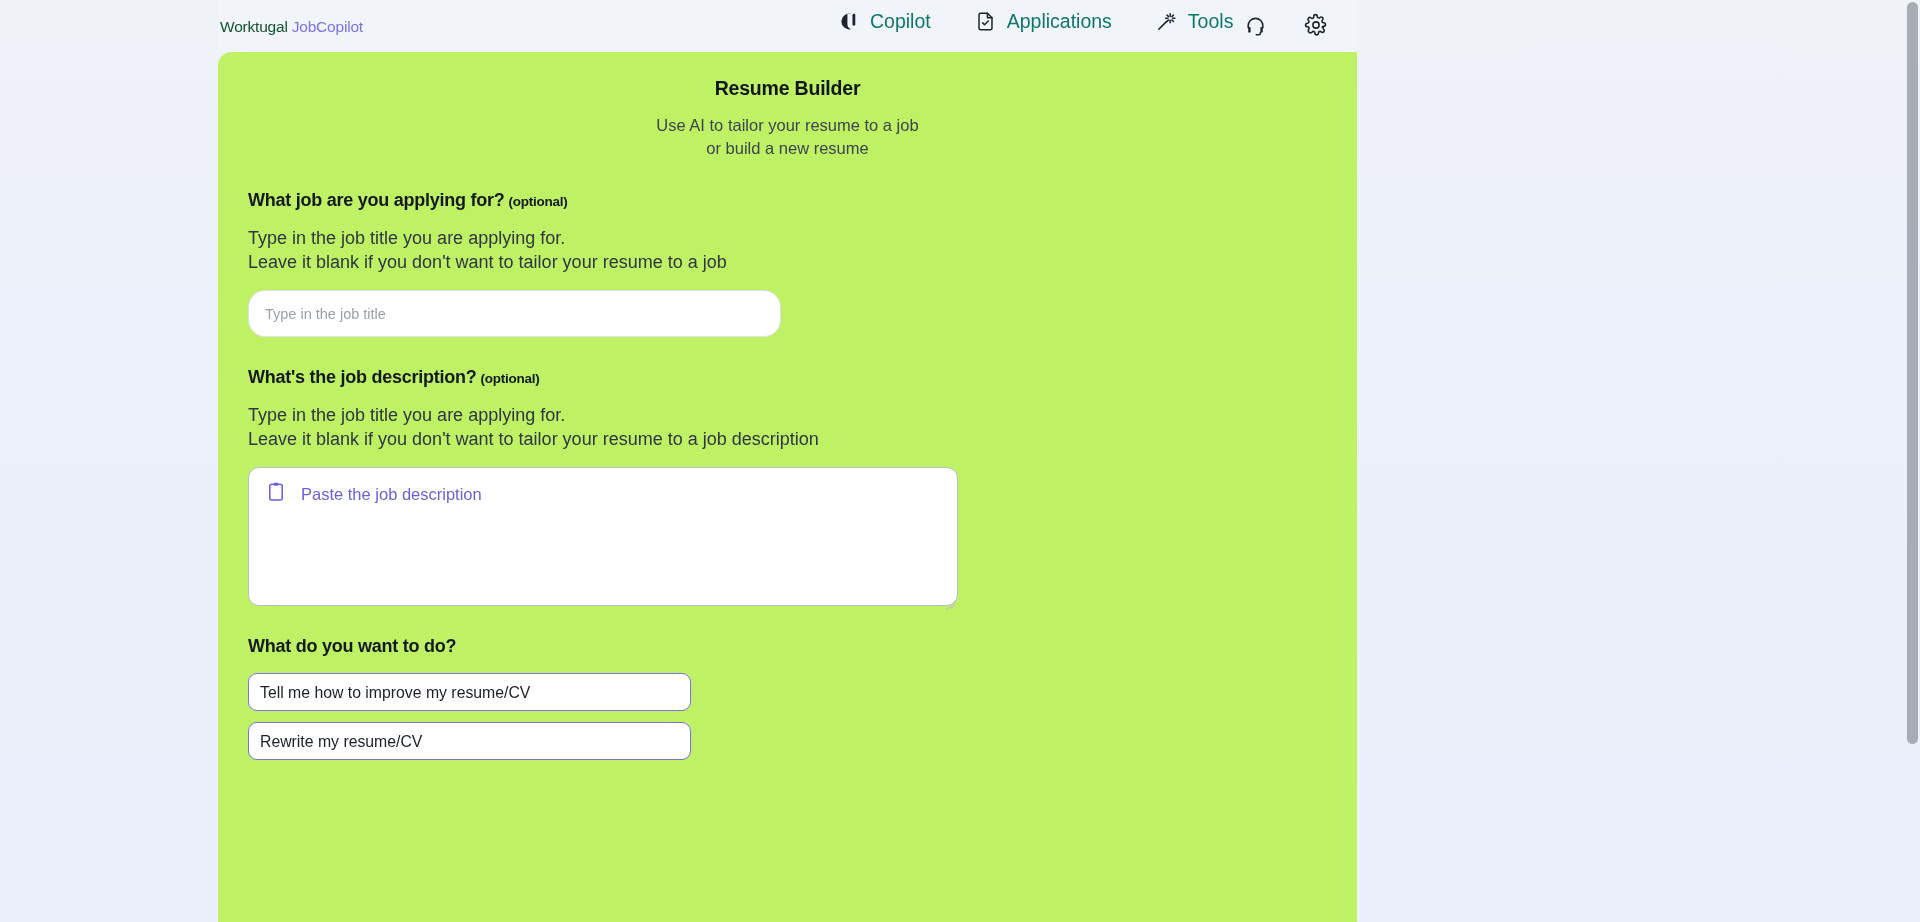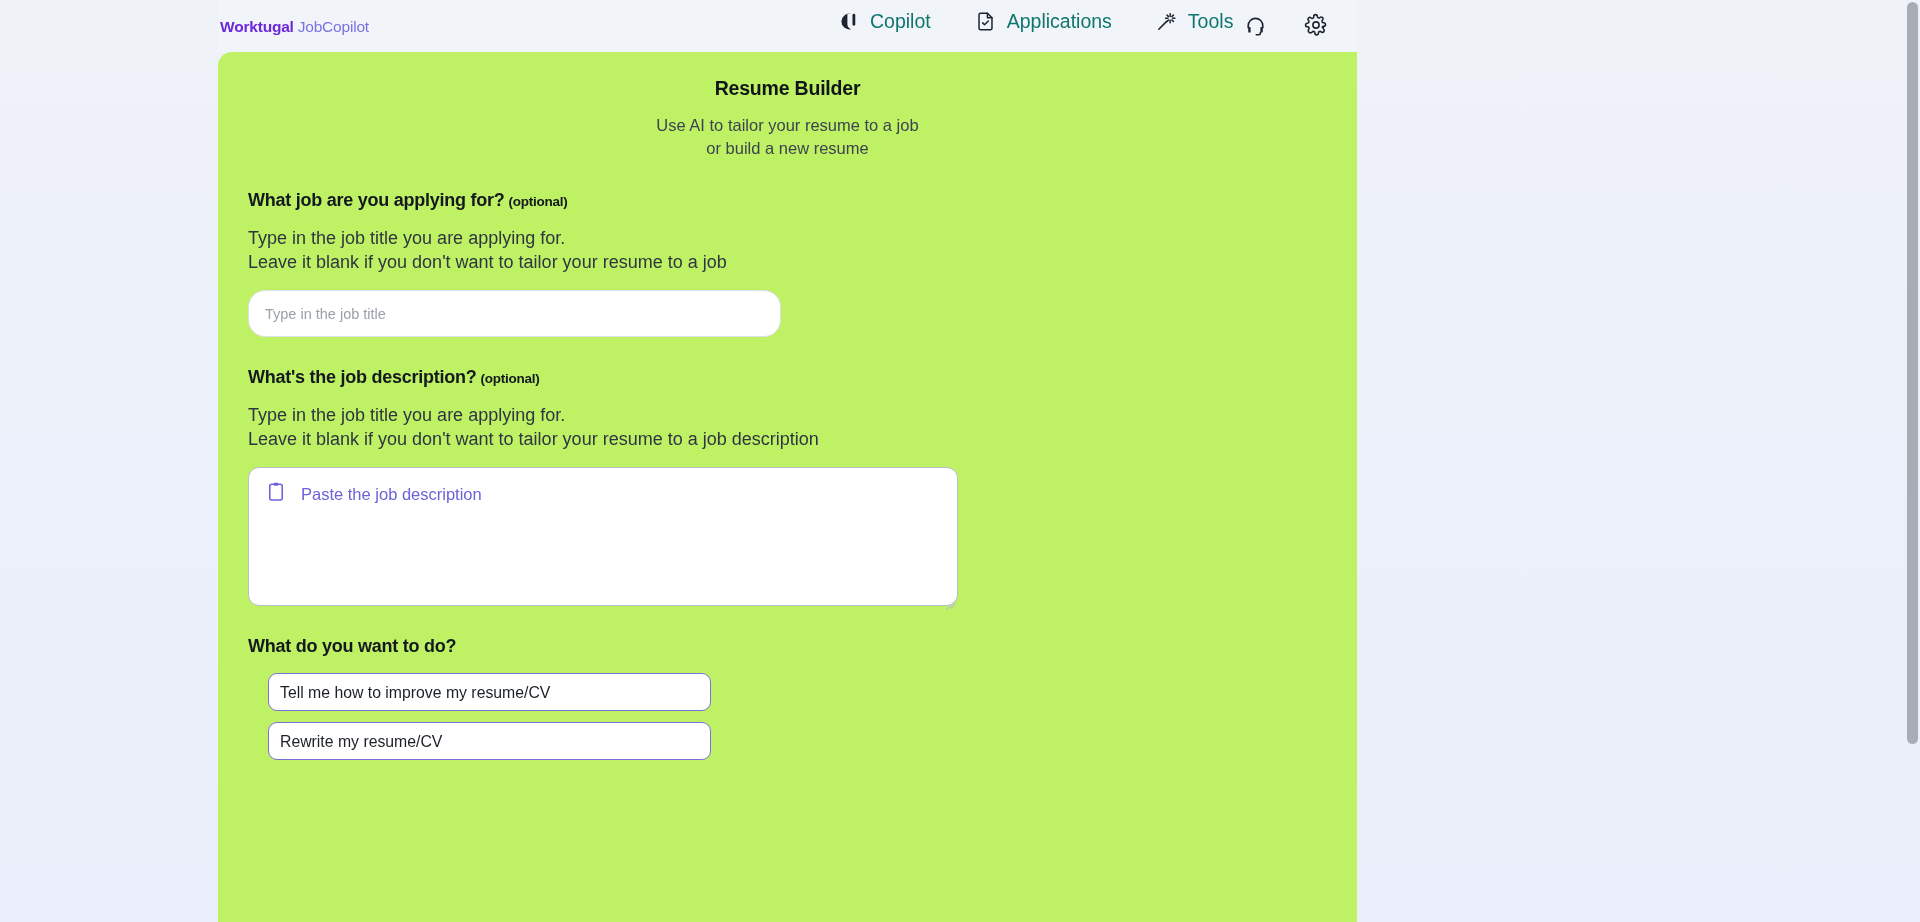--- a/index.html
+++ b/index.html
@@ -31,21 +31,21 @@
     display: flex;
     align-items: center;
   }
   .brand {
     position: absolute;
     left: 2px; top: 18px;
     font-size: 15.5px;
     letter-spacing: -0.2px;
     white-space: nowrap;
   }
-  .brand .b1 { color: #6d28d9; font-weight: 700; }
+  .brand .b1 { color: #14532d; font-weight: 400; }
   .brand .b2 { color: #7b73e0; font-weight: 500; margin-left: 4px; }
 
   .navlinks {
     position: absolute;
     left: 620px; top: 10px;
     display: flex;
     align-items: center;
     gap: 44px;
   }
   .navitem {
@@ -208,21 +208,20 @@
     border: 1.6px solid #7a71dd;
     border-radius: 9px;
     background: #fff;
     text-align: left;
     padding: 0 11px;
     font-family: "Liberation Sans", sans-serif;
     font-size: 15.8px;
     color: #1b2028;
     cursor: pointer;
     line-height: 35px;
-    margin-left: 20px;
   }
 
   
   #scrollbar-track {
     position: absolute;
     right: 0; top: 0;
     width: 15px; height: 922px;
     background: transparent;
   }
   #scrollbar-thumb {

